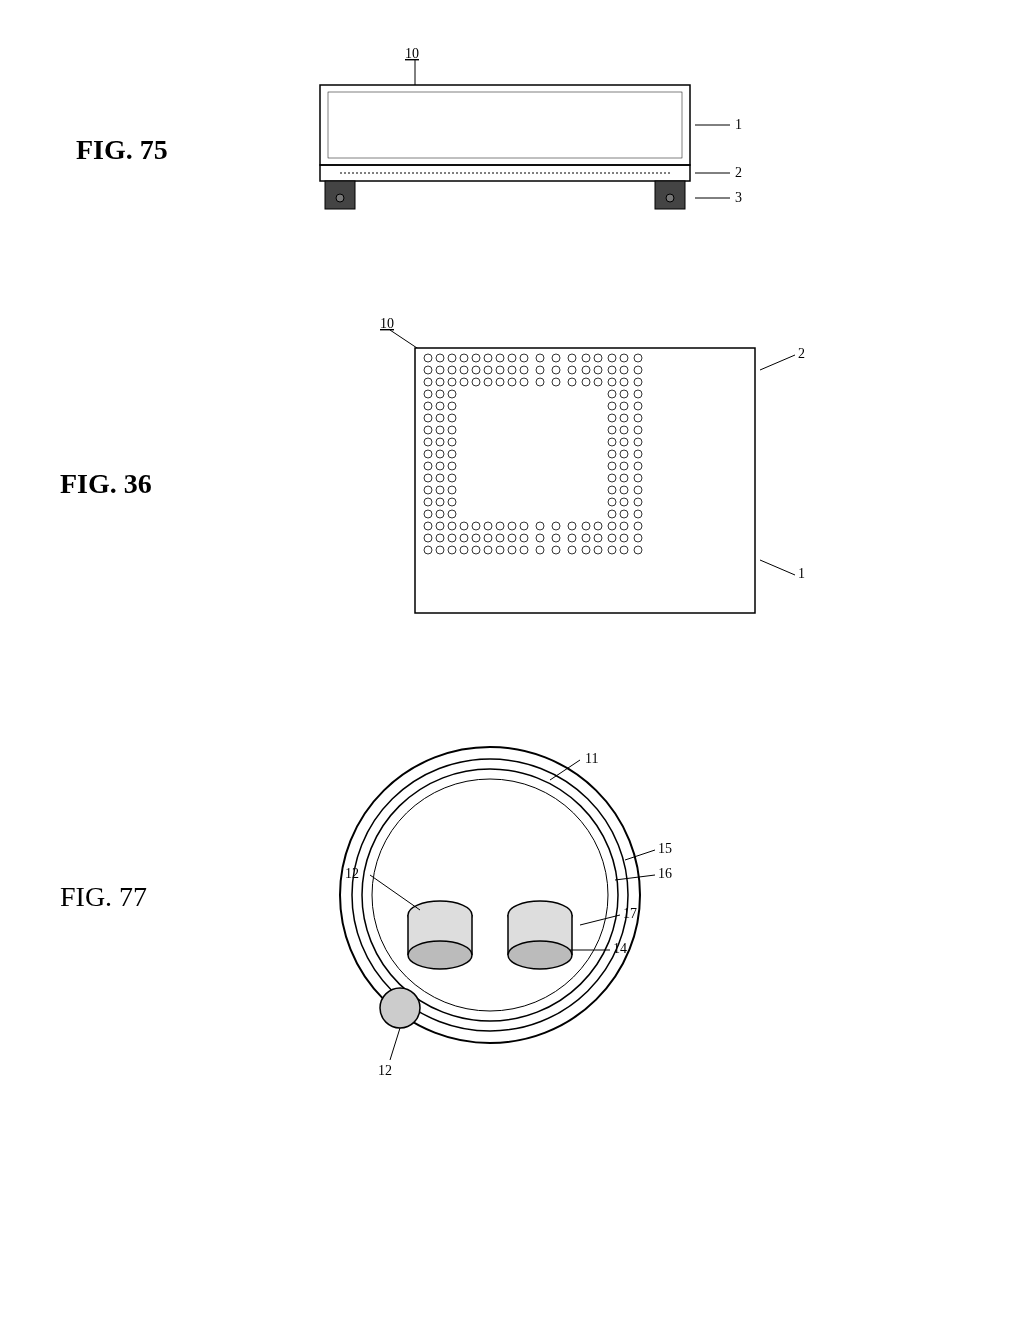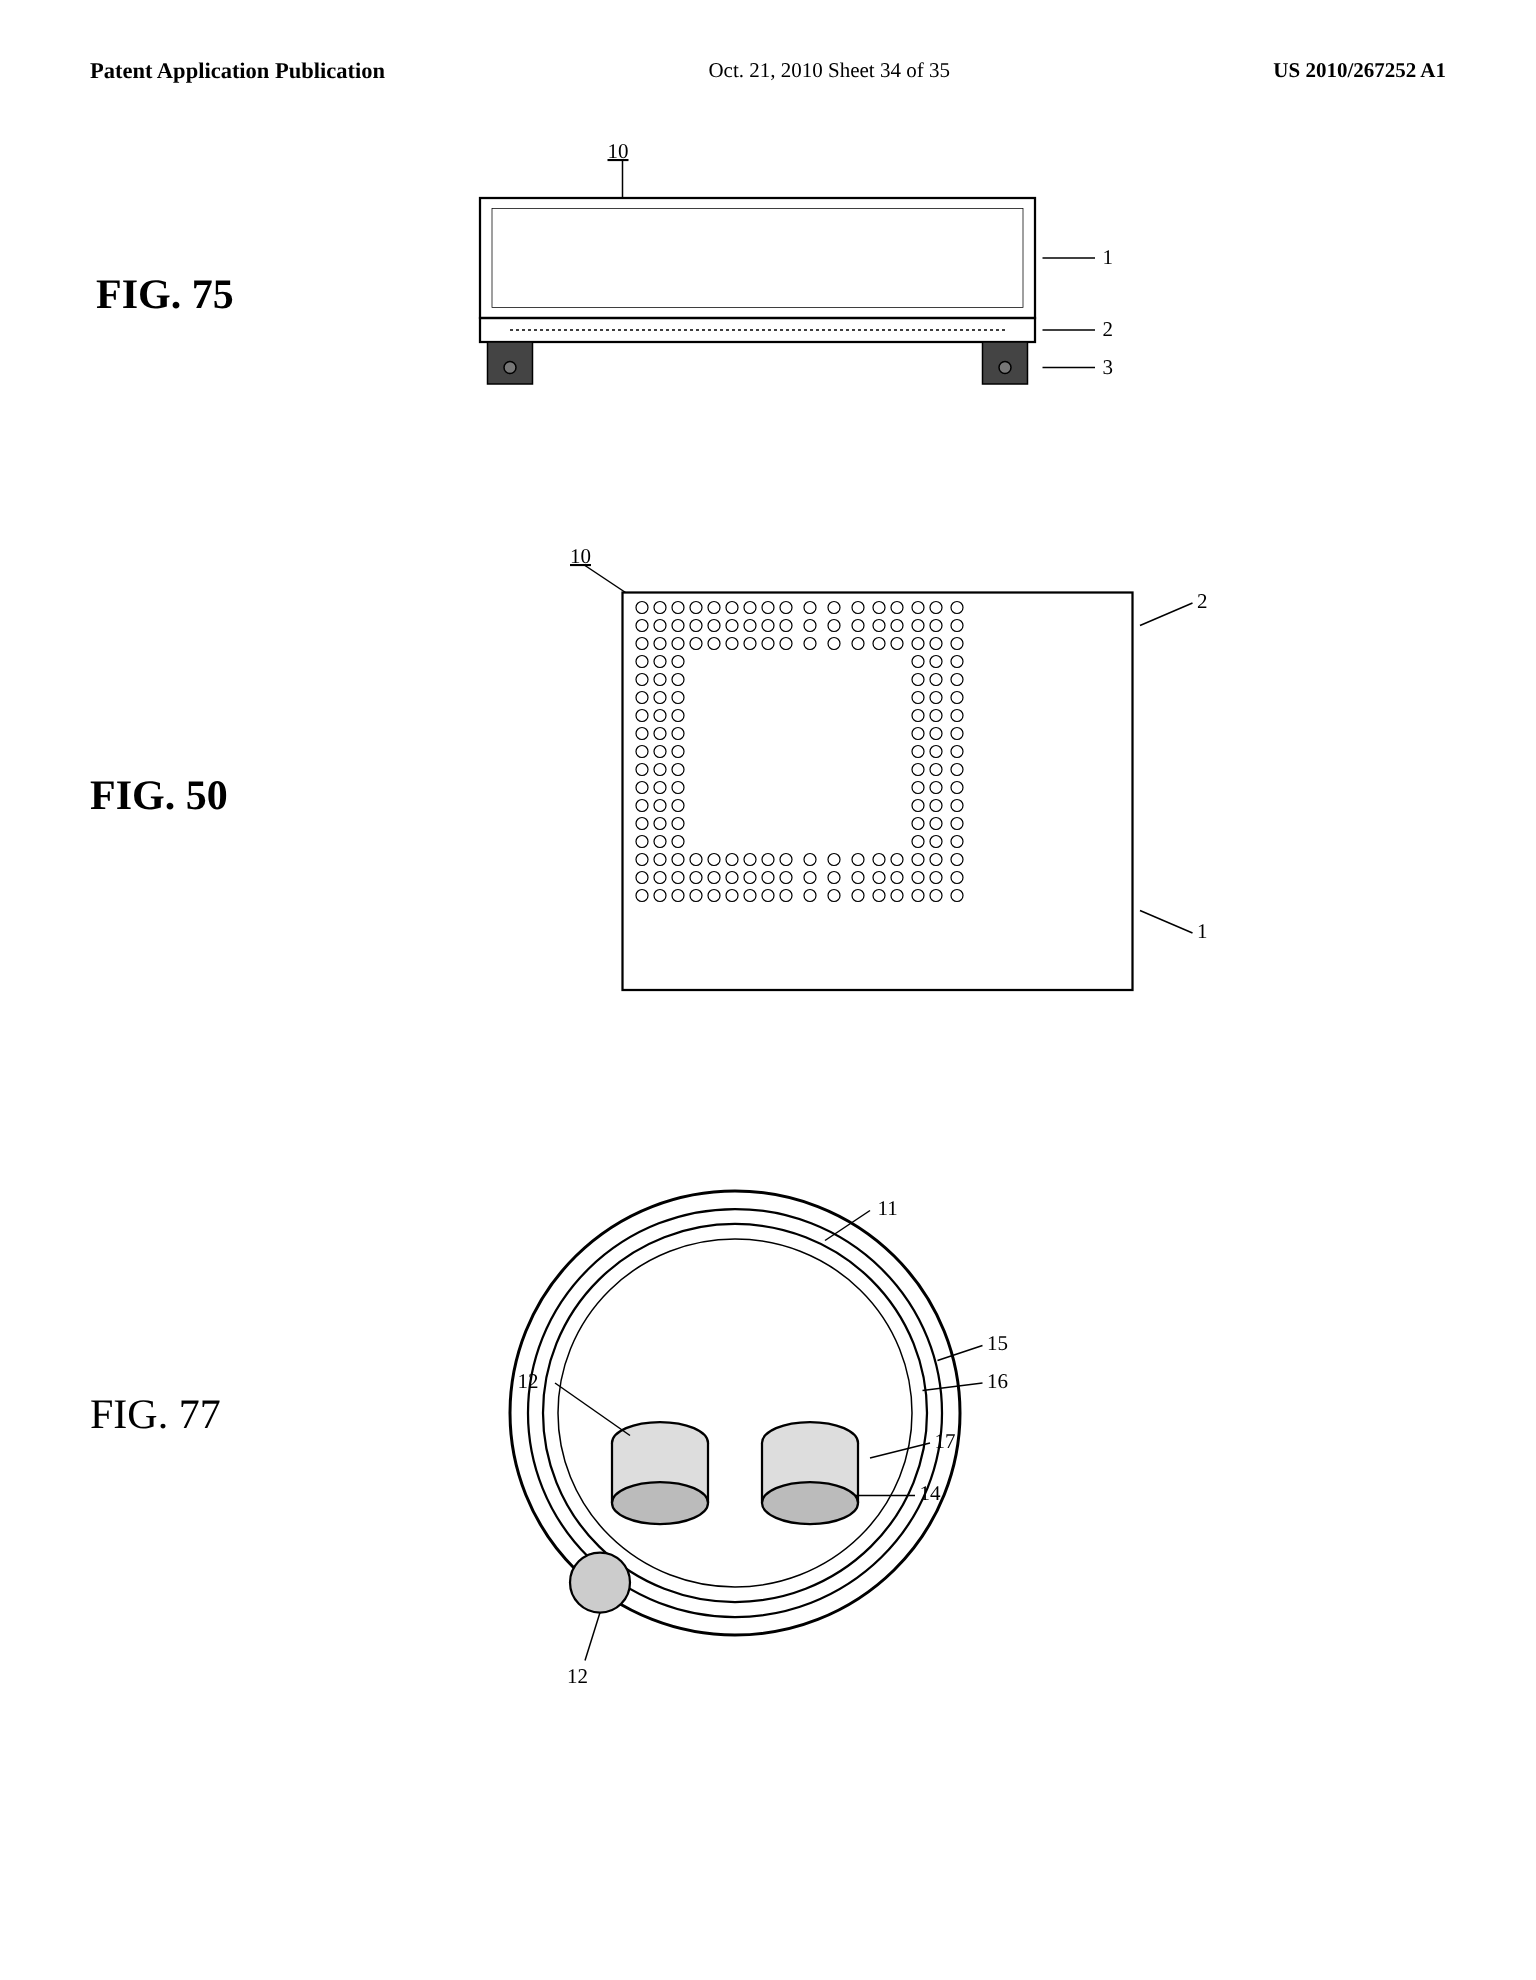--- a/index.html
+++ b/index.html
@@ -44,21 +44,21 @@
     
     .figure-section {
       margin-bottom: 60px;
       position: relative;
     }
 
     .figure-label {
       font-size: 28px;
       font-weight: bold;
       position: absolute;
-      left: 4px;
+      left: 16px;
       top: 50%;
       transform: translateY(-50%);
     }
 
     
     .fig76-section {
       position: relative;
       height: 350px;
       margin-bottom: 50px;
     }
@@ -85,25 +85,20 @@
 
     svg text {
       font-family: 'Times New Roman', Times, serif;
     }
   </style>
 </head>
 <body>
 
 <div class="page">
 
-  <div class="header">
-    <div class="header-left">Patent Application Publication</div>
-    <div class="header-center">Oct. 21, 2010  Sheet 34 of 35</div>
-    <div class="header-right">US 2010/267252 A1</div>
-  </div>
 
   <div class="figure-section" style="height:220px; margin-bottom:50px;">
     <div class="figure-label">FIG. 75</div>
 
     <svg style="position:absolute; left:160px; top:0px; width:620px; height:220px;" viewBox="0 0 620 220">
 
       <text x="185" y="18" font-size="14" text-decoration="underline" font-family="Times New Roman">10</text>
       <line x1="195" y1="20" x2="195" y2="45" stroke="#000" stroke-width="1"></line>
 
       <rect x="100" y="45" width="370" height="80" fill="none" stroke="#000" stroke-width="1.5"></rect>
@@ -127,21 +122,21 @@
 
       <line x1="475" y1="133" x2="510" y2="133" stroke="#000" stroke-width="1"></line>
       <text x="515" y="137" font-size="14" font-family="Times New Roman">2</text>
 
       <line x1="475" y1="158" x2="510" y2="158" stroke="#000" stroke-width="1"></line>
       <text x="515" y="162" font-size="14" font-family="Times New Roman">3</text>
     </svg>
   </div>
 
   <div class="fig76-section">
-    <div class="fig76-label">FIG. 50</div>
+    <div class="fig76-label">FIG. 36</div>
 
     <svg style="position:absolute; left:280px; top:0px; width:500px; height:350px;" viewBox="0 0 500 350">
 
       <text x="40" y="18" font-size="14" text-decoration="underline" font-family="Times New Roman">10</text>
       <line x1="50" y1="20" x2="80" y2="40" stroke="#000" stroke-width="1"></line>
 
       <rect x="75" y="38" width="340" height="265" fill="white" stroke="#000" stroke-width="1.5"></rect>
 
       <svg x="82" y="44">
 

